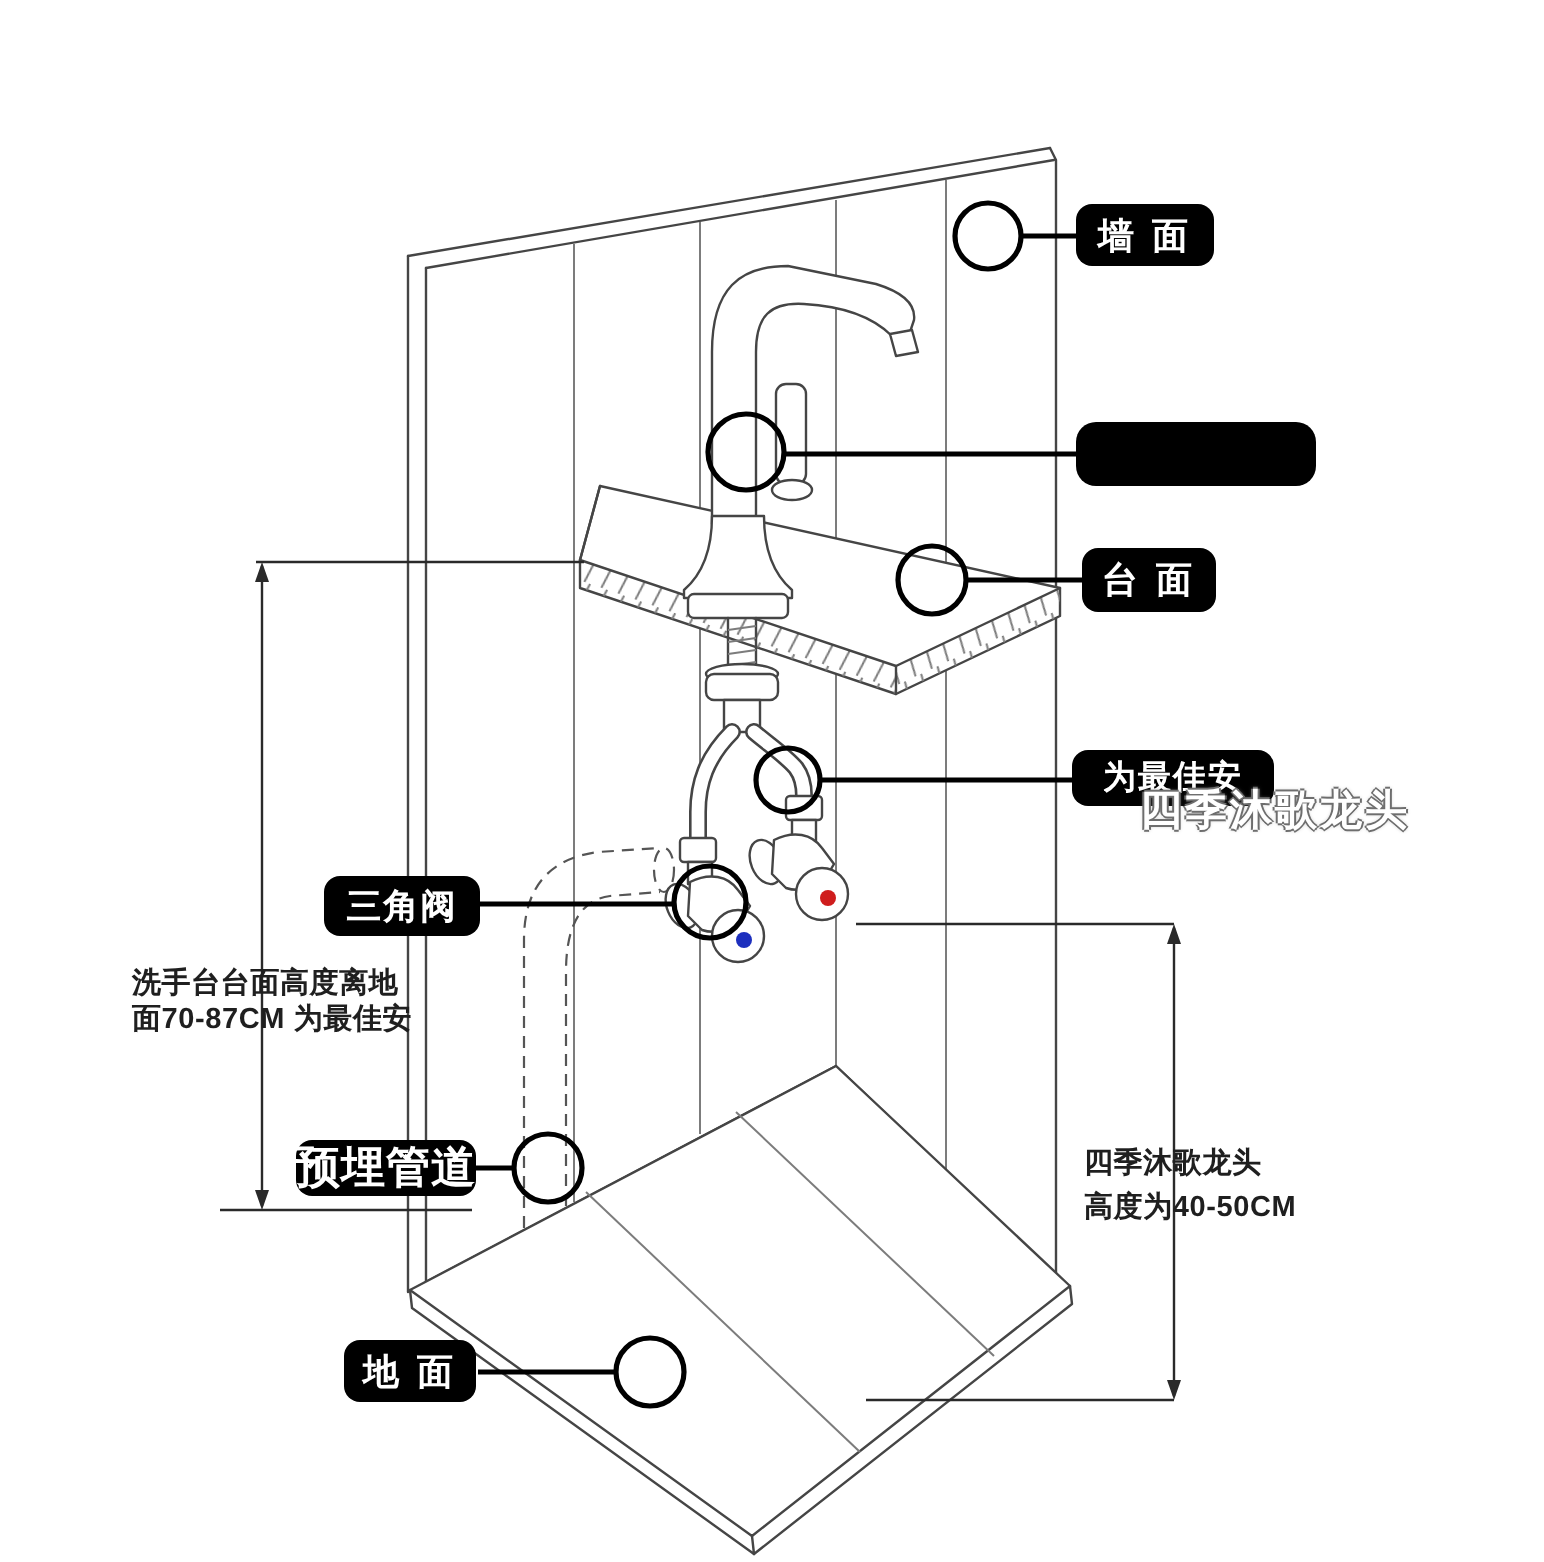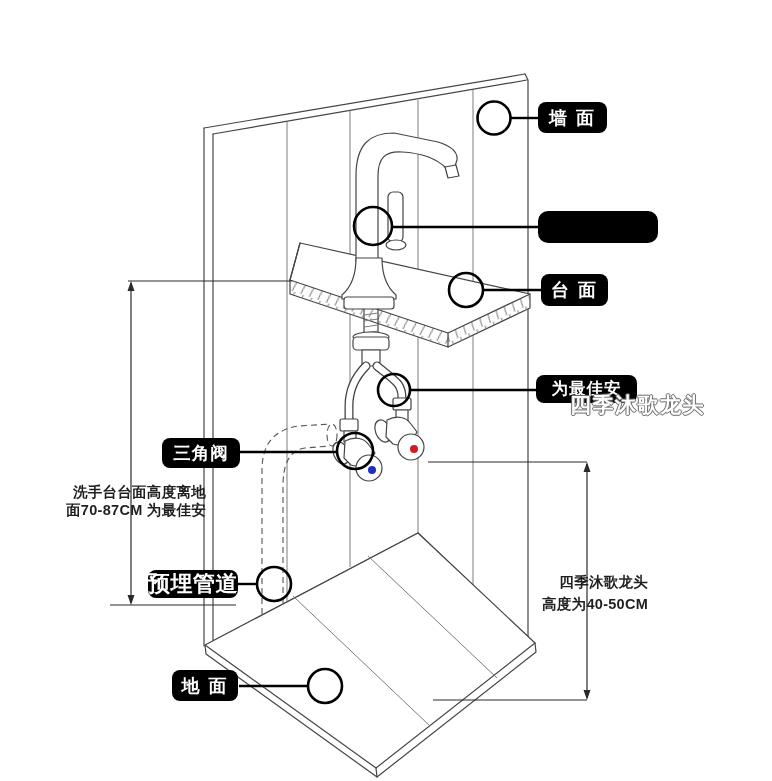--- a/index.html
+++ b/index.html
@@ -28,21 +28,21 @@
   #lbl-countertop{left:541px;top:274px;width:67px;height:32px;}
   #lbl-inlet{left:536px;top:375px;width:101px;height:28px;font-size:16.5px;letter-spacing:1px;}
   #lbl-valve{left:162px;top:438px;width:78px;height:30px;font-size:17.5px;letter-spacing:1px;}
   #lbl-pipe{left:148px;top:570px;width:90px;height:28px;font-size:22px;letter-spacing:.5px;}
   #lbl-floor{left:172px;top:670px;width:66px;height:31px;}
 
   
   .anno{position:absolute;color:#1f1f1f;font-weight:600;}
   #anno-left{left:66px;top:484px;font-size:14.5px;line-height:17.5px;letter-spacing:.3px;}
   #anno-right{left:542px;top:572px;font-size:14.5px;line-height:21.5px;letter-spacing:.3px;}
-  .anno div{white-space:pre;text-align:right;}
+  .anno div{white-space:pre;}
 
   
   #watermark{position:absolute;left:530px;top:391px;font-size:21px;font-weight:bold;
              letter-spacing:1.5px;color:#fff;z-index:5;white-space:pre;pointer-events:none;
              text-shadow:-1px 0 #6e6e6e,1px 0 #6e6e6e,0 -1px #6e6e6e,0 1px #6e6e6e,0 0 2px #9a9a9a;padding-left:40px;}
 </style>
 </head>
 <body>
 
 <div id="stage">

